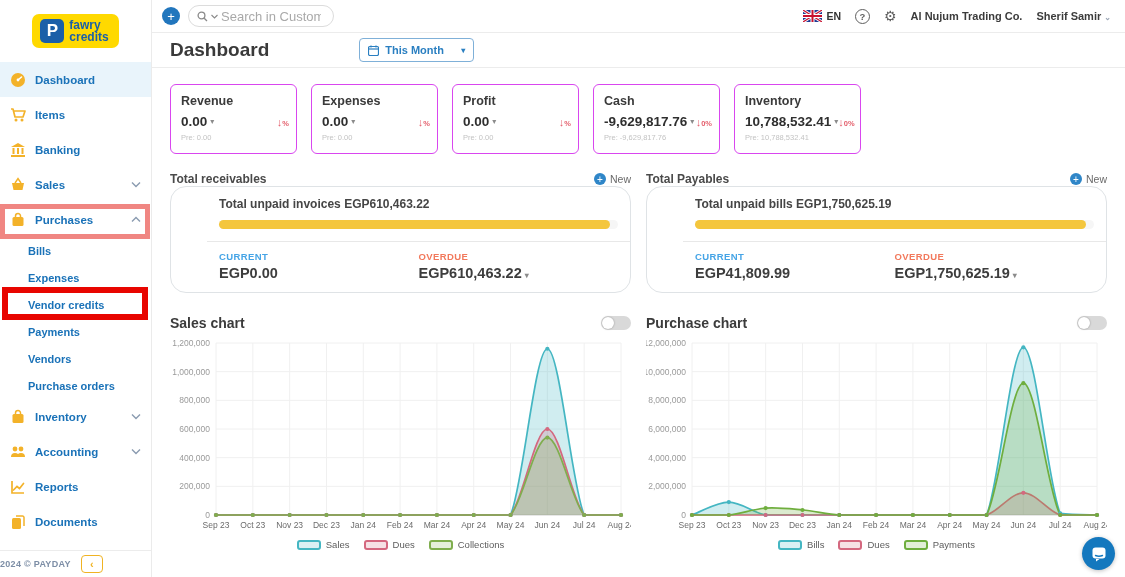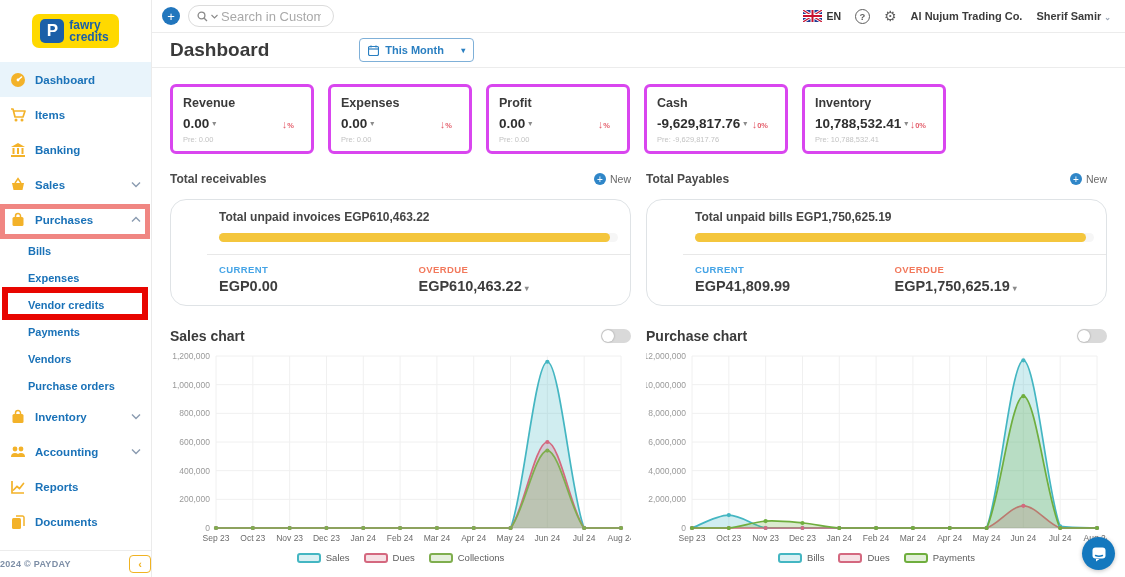--- a/index.html
+++ b/index.html
@@ -17,21 +17,21 @@
   .logo-text { color:#1b5fa8; font-weight:bold; font-size:12px; line-height:12px; }
   .nav { flex:1 1 auto; }
   .nav-item { height:35px; display:flex; align-items:center; padding:0 10px; cursor:pointer; }
   .nav-item.active { background:#e9f4fb; }
   .nav-item .ic { width:16px; height:16px; margin-right:9px; flex:0 0 16px; }
   .nav-item .lbl { color:#1a72b8; font-size:11.5px; font-weight:bold; flex:1; }
   .nav-item .chev { color:#8a9bb0; margin-left:auto; }
   .nav-child { height:27px; display:flex; align-items:center; padding-left:28px; cursor:pointer; }
   .nav-child .lbl { color:#1a72b8; font-size:11px; font-weight:bold; }
   .side-footer { height:27px; border-top:1px solid #ececec; display:flex; align-items:center;
-                 justify-content:space-between; gap:10px; }
+                 justify-content:flex-start; gap:10px; }
   .side-footer .copy { font-size:9px; color:#7d8ea6; font-weight:bold; letter-spacing:.3px; }
   .collapse-btn { width:22px; height:18px; border:1px solid #f0b323; border-radius:4px; background:#fff;
                   color:#f0b323; font-size:11px; font-weight:bold; display:flex; align-items:center;
                   justify-content:center; cursor:pointer; }
   .annot { position:absolute; pointer-events:none; z-index:5; }
   .annot.purchases { left:0; top:204px; width:150px; height:35px; border:5px solid rgba(235,93,88,.75); }
   .annot.vendorcredits { left:2px; top:287px; width:146px; height:33px; border:6px solid #e80500; }
 
   
   .main { flex:1; display:flex; flex-direction:column; }
@@ -55,33 +55,33 @@
   .page-head { height:35px; display:flex; align-items:center; padding:0 18px; border-bottom:1px solid #ececec; gap:90px; }
   .page-title { font-size:19px; font-weight:bold; color:#3a3a3a; }
   .period-dd { height:24px; min-width:115px; border:1px solid #7fb0d8; border-radius:4px; display:flex;
                align-items:center; padding:0 8px; gap:6px; color:#2a7fc1; font-size:11px; font-weight:bold; cursor:pointer; }
   .period-dd .dd-caret { margin-left:auto; color:#2a7fc1; font-size:8px; }
 
   .content { padding:16px 18px 0 18px; }
 
   
   .kpi-row { display:flex; gap:14px; margin-bottom:18px; }
-  .kpi-card { width:144px; height:70px; border:3px solid #d946ef; border-radius:6px; padding:9px 17px 6px 10px; }
+  .kpi-card { width:127px; height:70px; border:1px solid #d946ef; border-radius:6px; padding:9px 7px 6px 10px; }
   .kpi-label { font-size:12.5px; font-weight:bold; color:#3a3a3a; margin-bottom:6px; }
   .kpi-val-row { display:flex; align-items:center; }
   .kpi-value { font-size:13.5px; font-weight:bold; color:#2f2f2f; }
   .kpi-caret { font-size:8px; color:#8b8b8b; margin-left:3px; cursor:pointer; }
   .kpi-delta { margin-left:auto; color:#e4606d; font-size:11px; font-weight:bold; }
   .kpi-delta .pct { font-size:7.5px; }
   .kpi-pre { font-size:7.5px; color:#c3c3c3; margin-top:4px; }
 
   
   .duo { display:flex; gap:15px; }
   .col { width:461px; }
-  .sec-head { display:flex; align-items:center; margin-bottom:13px;justify-content:center; }
+  .sec-head { display:flex; align-items:center; margin-bottom:0;justify-content:center; }
   .sec-title { font-size:12px; font-weight:bold; color:#4a4a4a; }
   .new-link { margin-left:auto; display:flex; align-items:center; gap:4px; font-size:10.5px; color:#6a6a6a; cursor:pointer; }
   .new-dot { width:12px; height:12px; border-radius:50%; background:#2f86c8; color:#fff; font-size:10px;
              display:flex; align-items:center; justify-content:center; }
   .panel { border:1px solid #dfe3e6; border-radius:16px; margin-bottom:22px;padding-left:36px; }
   .panel-top { padding:10px 12px 12px 12px; border-bottom:1px solid #e8e8e8; }
   .panel-summary { font-size:12px; font-weight:bold; color:#454545; margin-bottom:9px; }
   .bar-track { height:9px; border-radius:5px; background:#f6f6f6; }
   .bar-fill { height:9px; border-radius:5px; background:#f4c63d; width:98%; }
   .panel-bottom { display:flex; padding:9px 12px 11px 12px;justify-content:flex-end; }

